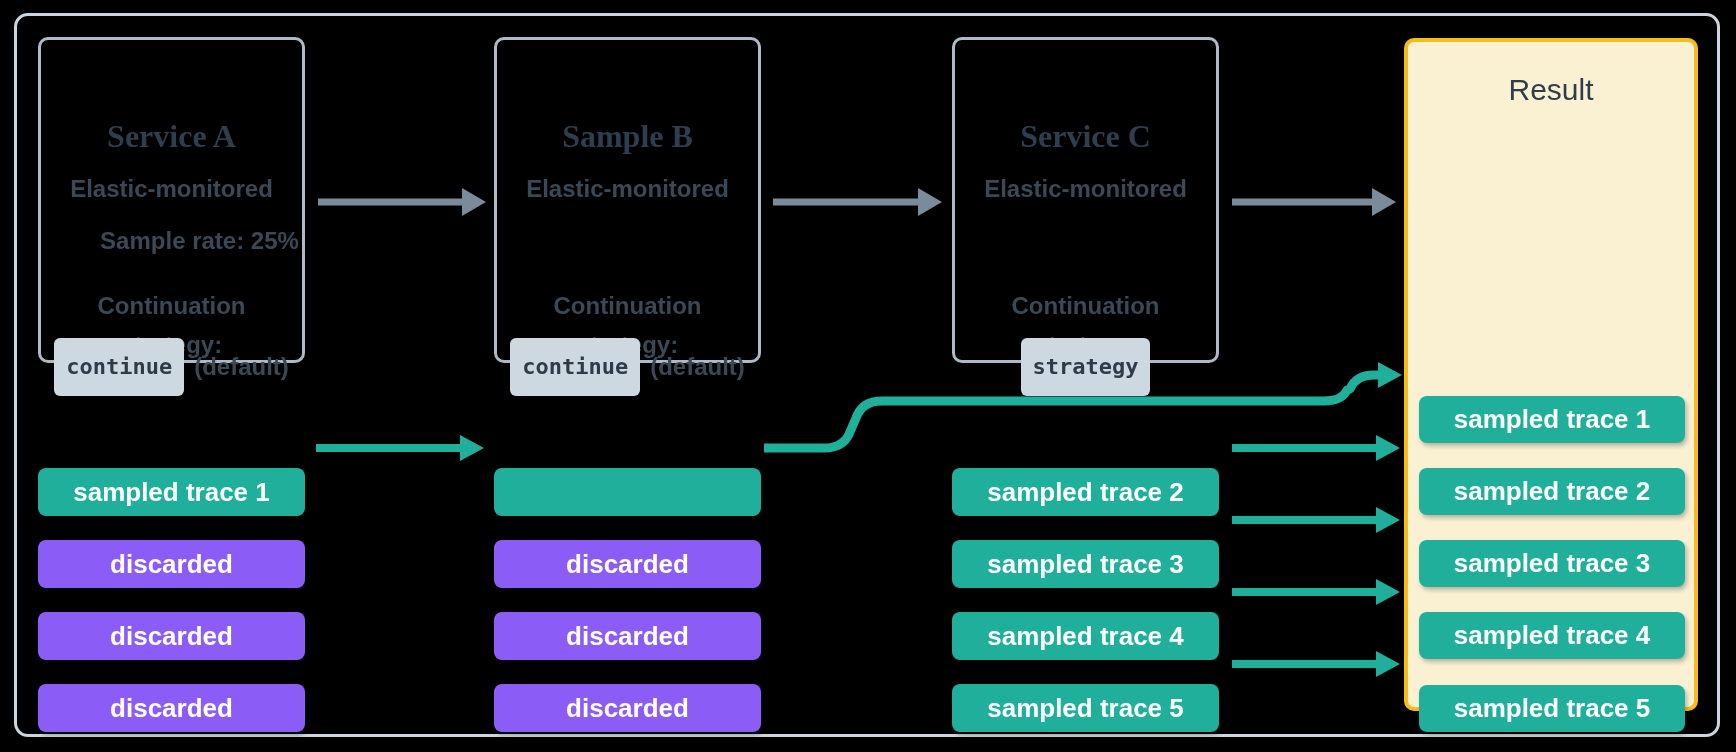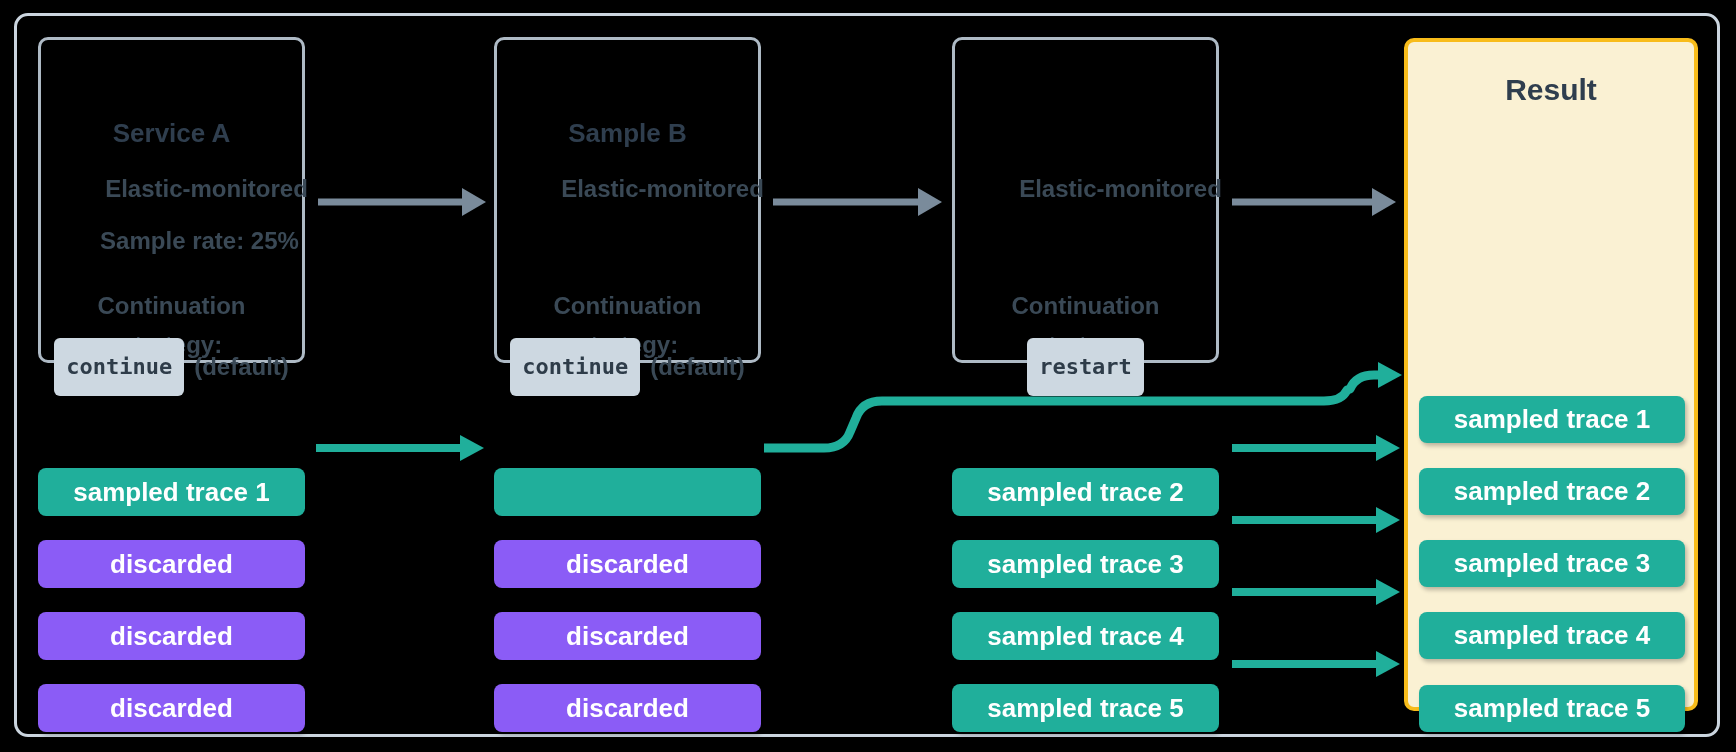--- a/index.html
+++ b/index.html
@@ -6,38 +6,38 @@
   body{width:1736px;height:752px;position:relative;font-family:"Liberation Sans",sans-serif;overflow:hidden;}
 
   .outer-frame{position:absolute;left:14px;top:13px;width:1706px;height:724px;
     border:3px solid #CBD5DF;border-radius:14px;box-sizing:border-box;}
 
   .service-box{position:absolute;top:37px;width:267px;height:326px;box-sizing:border-box;
     border:3px solid #AEBAC5;border-radius:10px;background:#000;}
   .service-box.a{left:38px;} .service-box.b{left:494px;} .service-box.c{left:952px;}
 
   .svc-title{position:absolute;top:78px;left:0;width:100%;text-align:center;
-    font-size:26px;font-weight:bold;color:#2F3E4E;}
+    font-size:32px;font-weight:bold;color:#2F3E4E;font-family:Liberation Serif, serif;}
   .svc-line{position:absolute;left:0;width:100%;text-align:center;
     font-size:24px;font-weight:bold;color:#3A4956;}
-  .svc-subtitle{top:135px;padding-left:35px;}
+  .svc-subtitle{top:135px;}
   .svc-sample{top:187px;padding-left:28px;}
   .svc-cont{top:246px;width:180px;left:50%;transform:translateX(-50%);line-height:39px;}
   .svc-strategy-row{position:absolute;top:306px;left:0;width:100%;height:42px;
     display:flex;align-items:center;justify-content:center;gap:10px;}
   .strategy-badge{font-family:"DejaVu Sans Mono",monospace;font-size:22px;font-weight:bold;
     background:#CDD8E1;color:#2E3C49;padding:16px 12px;border-radius:6px;line-height:26px;}
   .strategy-note{font-size:24px;font-weight:bold;color:#3A4956;}
   .strategy-note:empty{display:none;}
 
   .result-panel{position:absolute;left:1404px;top:38px;width:294px;height:673px;box-sizing:border-box;
     background:#FAF1D3;border:4px solid #F8BC1A;border-radius:10px;
     box-shadow:2px 3px 6px rgba(0,0,0,0.35);}
   .result-title{position:absolute;top:31px;left:0;width:100%;text-align:center;
-    font-size:30px;font-weight:bold;color:#2F3E4E;}
+    font-size:30px;font-weight:normal;color:#2F3E4E;}
 
   .pill{position:absolute;width:267px;height:48px;border-radius:8px;box-sizing:border-box;
     display:flex;align-items:center;justify-content:center;
     font-size:26px;font-weight:bold;color:#FFFFFF;
     box-shadow:2px 3px 4px rgba(0,0,0,0.25);margin-top:44px;}
   .pill.sampled{background:#20AF9B;}
   .pill.discarded{background:#8b5cf6;}
   .col-a{left:38px;} .col-b{left:494px;} .col-c{left:952px;}
   .row-1{top:424px;} .row-2{top:496px;} .row-3{top:568px;} .row-4{top:640px;}
   .result-pill{left:1419px;width:266px;height:47px;}
@@ -106,24 +106,25 @@
   <div class="svc-title">Sample B</div>
   <div class="svc-line svc-subtitle">Elastic-monitored</div>
   <div class="svc-line svc-cont">Continuation strategy:</div>
   <div class="svc-strategy-row">
     <span class="strategy-badge">continue</span>
     <span class="strategy-note">(default)</span>
   </div>
 </div>
 
 <div class="service-box c">
+  <div class="svc-title">Service C</div>
   <div class="svc-line svc-subtitle">Elastic-monitored</div>
   <div class="svc-line svc-cont">Continuation strategy:</div>
   <div class="svc-strategy-row">
-    <span class="strategy-badge">restart</span>
+    <span class="strategy-badge">strategy</span>
 
   </div>
 </div>
 
 <div class="result-panel">
   <div class="result-title">Result</div>
 </div>
 
 <div class="pill sampled col-a row-1">sampled trace 1</div>
 <div class="pill discarded col-a row-2">discarded</div>

